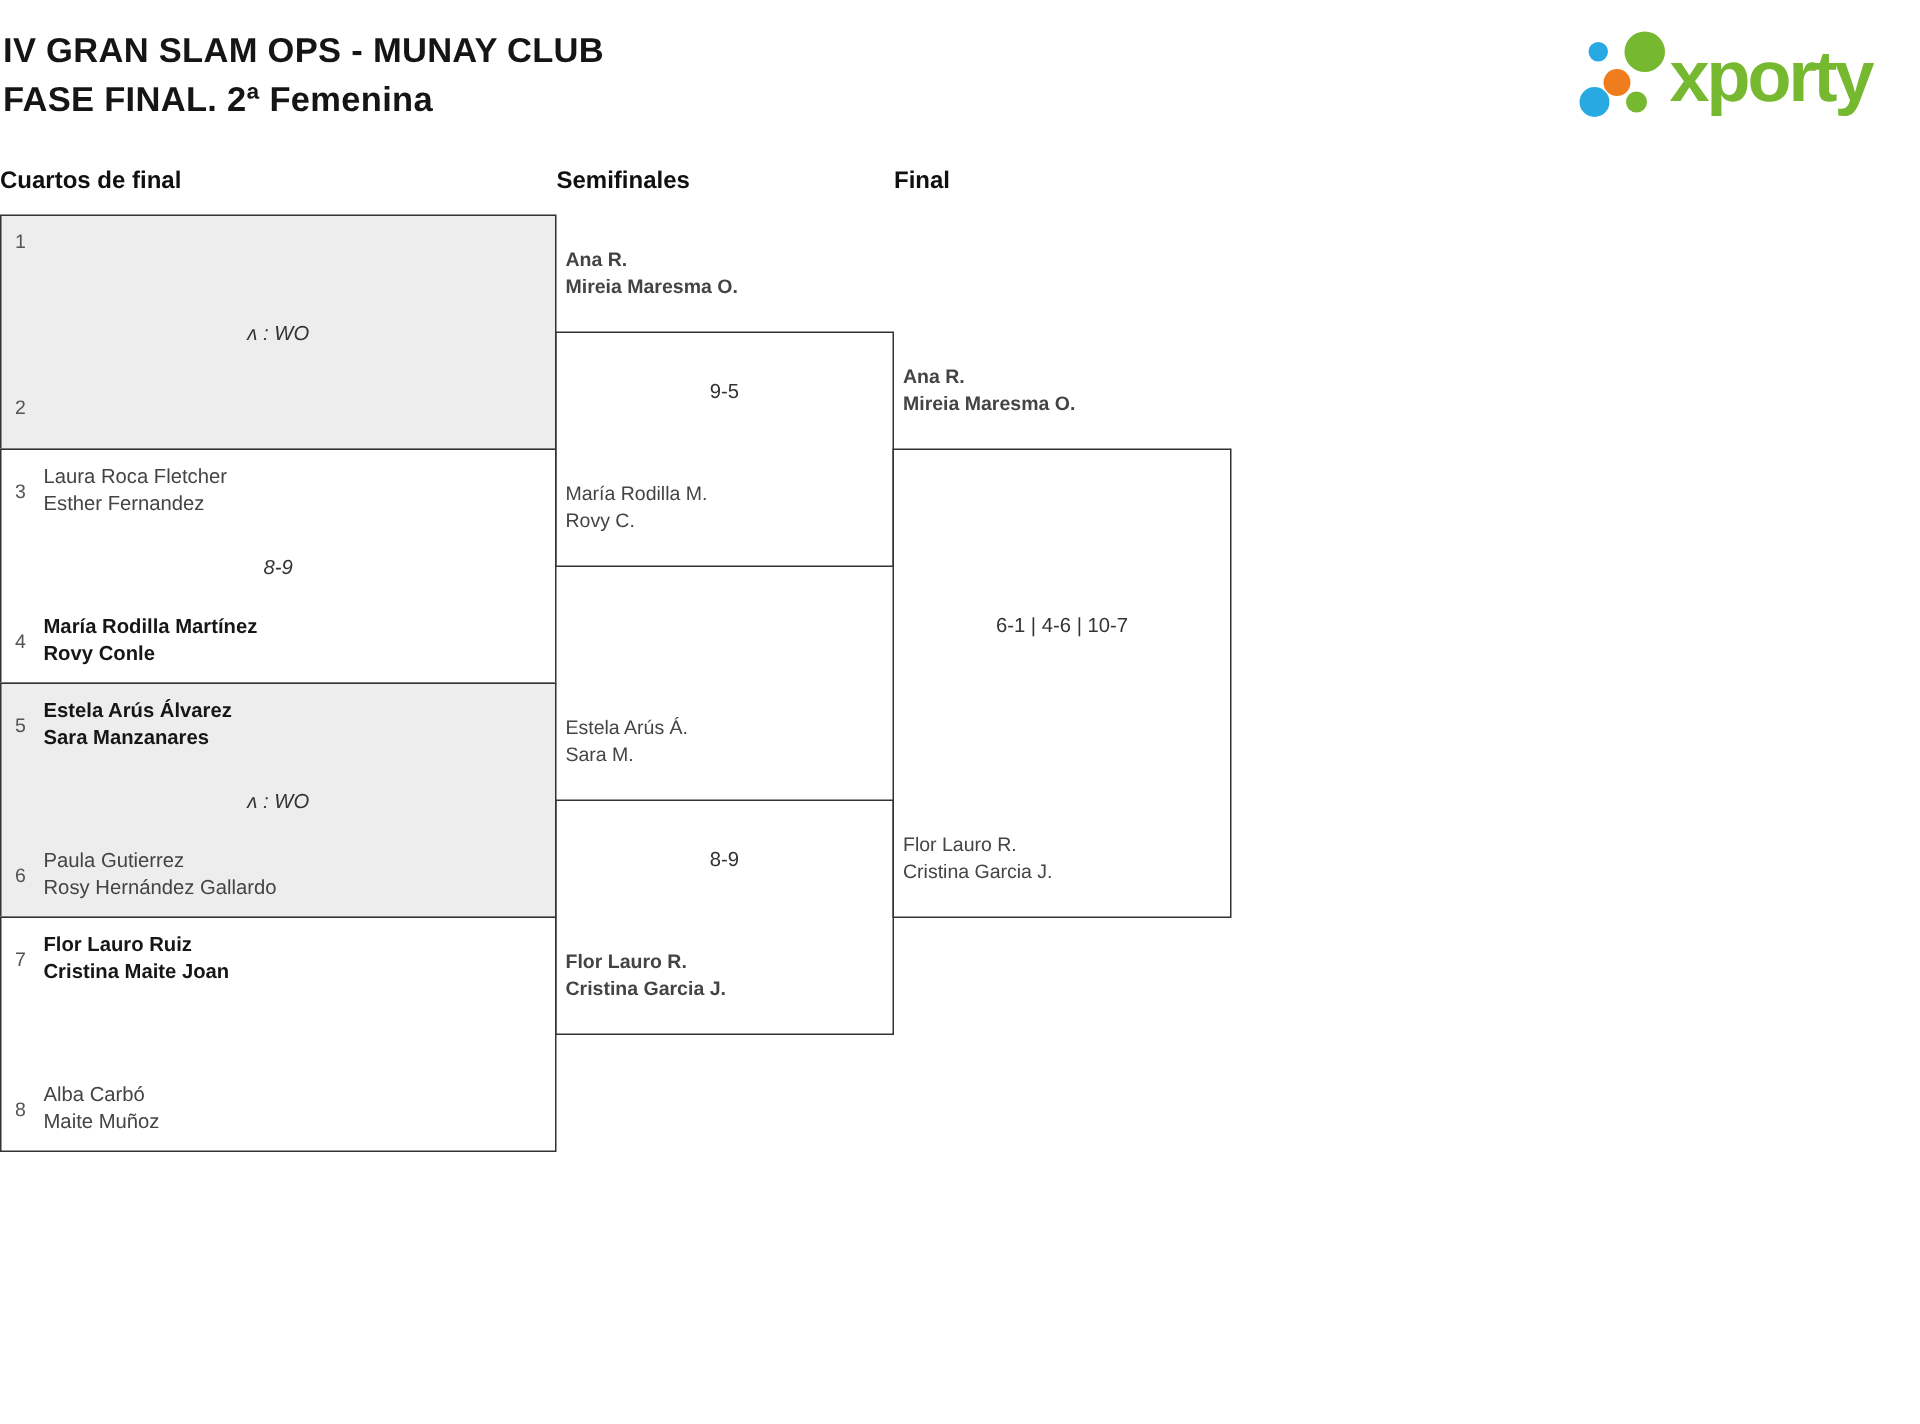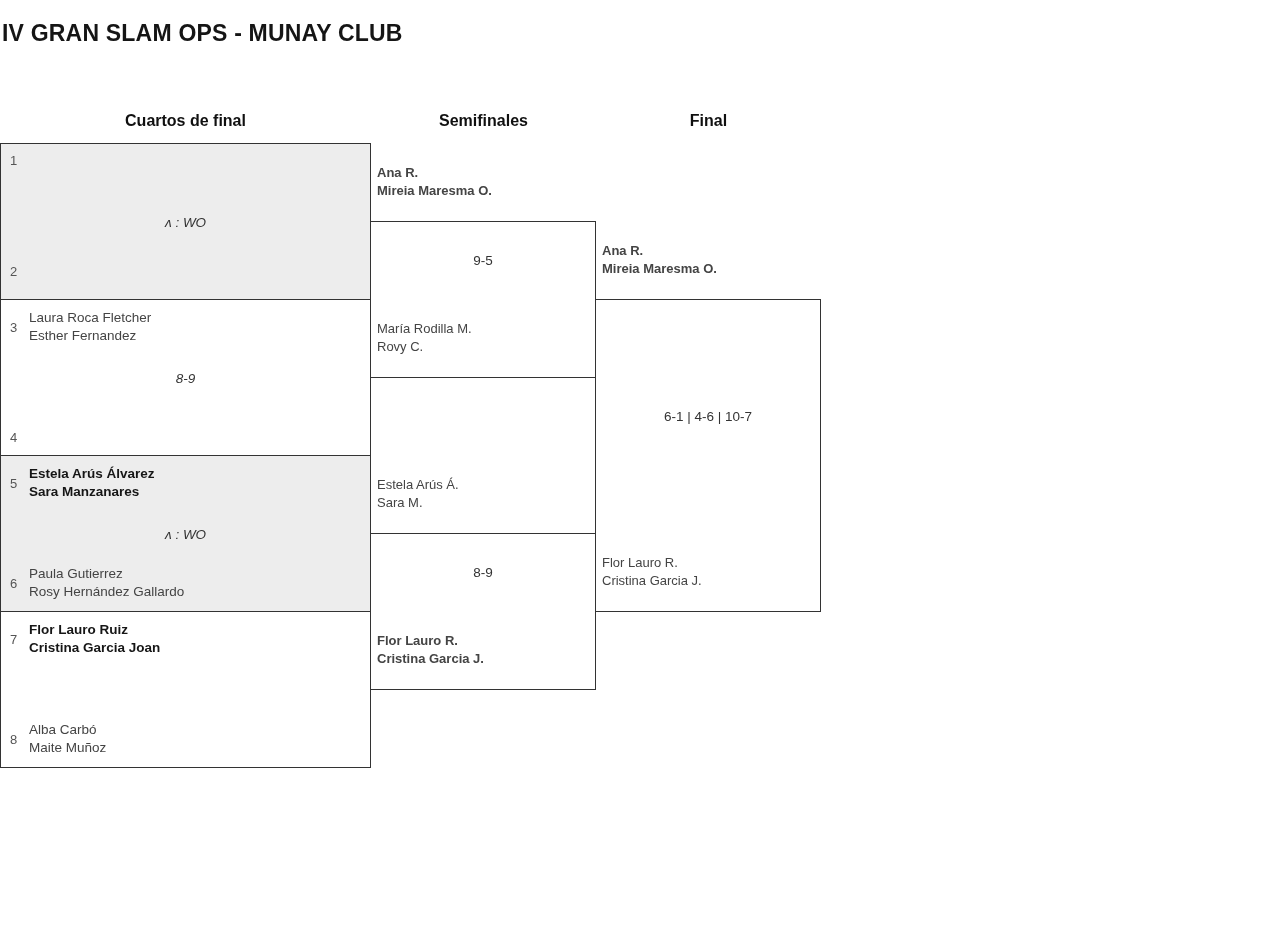--- a/index.html
+++ b/index.html
@@ -31,21 +31,20 @@
   .logo-text {
     position: absolute; left: 68px; top: 10px;
     font-size: 48px; font-weight: 700; letter-spacing: -2px;
     line-height: 52px;
   }
 
   
   .col-header {
     position: absolute; top: 96px; height: 22px;
     font-size: 16px; font-weight: 700; color: #101010;
-    text-align: center;
   }
   .col-header.qf { left: 0;     width: 371px; }
   .col-header.sf { left: 371px; width: 225px; }
   .col-header.f  { left: 596px; width: 225px; }
 
   
   .box { position: absolute; border: 1px solid #333; box-sizing: border-box; }
   .qf-box { left: 0; width: 371px; height: 157px; background: #ffffff; }
   .qf-box.shade { background: #ededed; }
   .qf1 { top: 127px; } .qf2 { top: 283px; } .qf3 { top: 439px; } .qf4 { top: 595px; }
@@ -76,22 +75,31 @@
   .sf-score { left: 370px; width: 226px; }
   .f-score  { left: 595px; width: 226px; }
 </style>
 </head>
 <body>
 
 <div class="stage">
 
   <div class="page-title">
     <div>IV GRAN SLAM OPS - MUNAY CLUB</div>
-  </div>
-
+    <div>FASE FINAL. 2ª Femenina</div>
+  </div>
+
+  <div class="logo">
+    <span class="dot dot-blue-small" style="background: rgb(41, 169, 225);"></span>
+    <span class="dot dot-green-large" style="background: rgb(118, 184, 47);"></span>
+    <span class="dot dot-orange" style="background: rgb(239, 125, 30);"></span>
+    <span class="dot dot-blue-large" style="background: rgb(41, 169, 225);"></span>
+    <span class="dot dot-green-small" style="background: rgb(118, 184, 47);"></span>
+    <span class="logo-text" style="color: rgb(118, 184, 47);">xporty</span>
+  </div>
 
   <div class="col-header qf">Cuartos de final</div>
   <div class="col-header sf">Semifinales</div>
   <div class="col-header f">Final</div>
 
   <div class="box qf-box qf1 shade">
     <div class="row top">
       <span class="seed">1</span>
     </div>
     <div class="score">ʌ : WO</div>
@@ -108,20 +116,24 @@
     <div class="row top">
       <span class="seed">3</span>
       <div class="names">
         <div>Laura Roca Fletcher</div>
         <div>Esther Fernandez</div>
       </div>
     </div>
     <div class="score">8-9</div>
     <div class="row bottom">
       <span class="seed">4</span>
+      <div class="names winner">
+        <div>María Rodilla Martínez</div>
+        <div>Rovy Conle</div>
+      </div>
     </div>
   </div>
 
   <div class="box qf-box qf3 shade">
     <div class="row top">
       <span class="seed">5</span>
       <div class="names winner">
         <div>Estela Arús Álvarez</div>
         <div>Sara Manzanares</div>
       </div>
@@ -134,21 +146,21 @@
         <div>Rosy Hernández Gallardo</div>
       </div>
     </div>
   </div>
 
   <div class="box qf-box qf4">
     <div class="row top">
       <span class="seed">7</span>
       <div class="names winner">
         <div>Flor Lauro Ruiz</div>
-        <div>Cristina Garcia Joan</div>
+        <div>Cristina Maite Joan</div>
       </div>
     </div>
     <div class="row bottom">
       <span class="seed">8</span>
       <div class="names">
         <div>Alba Carbó</div>
         <div>Maite Muñoz</div>
       </div>
     </div>
   </div>

